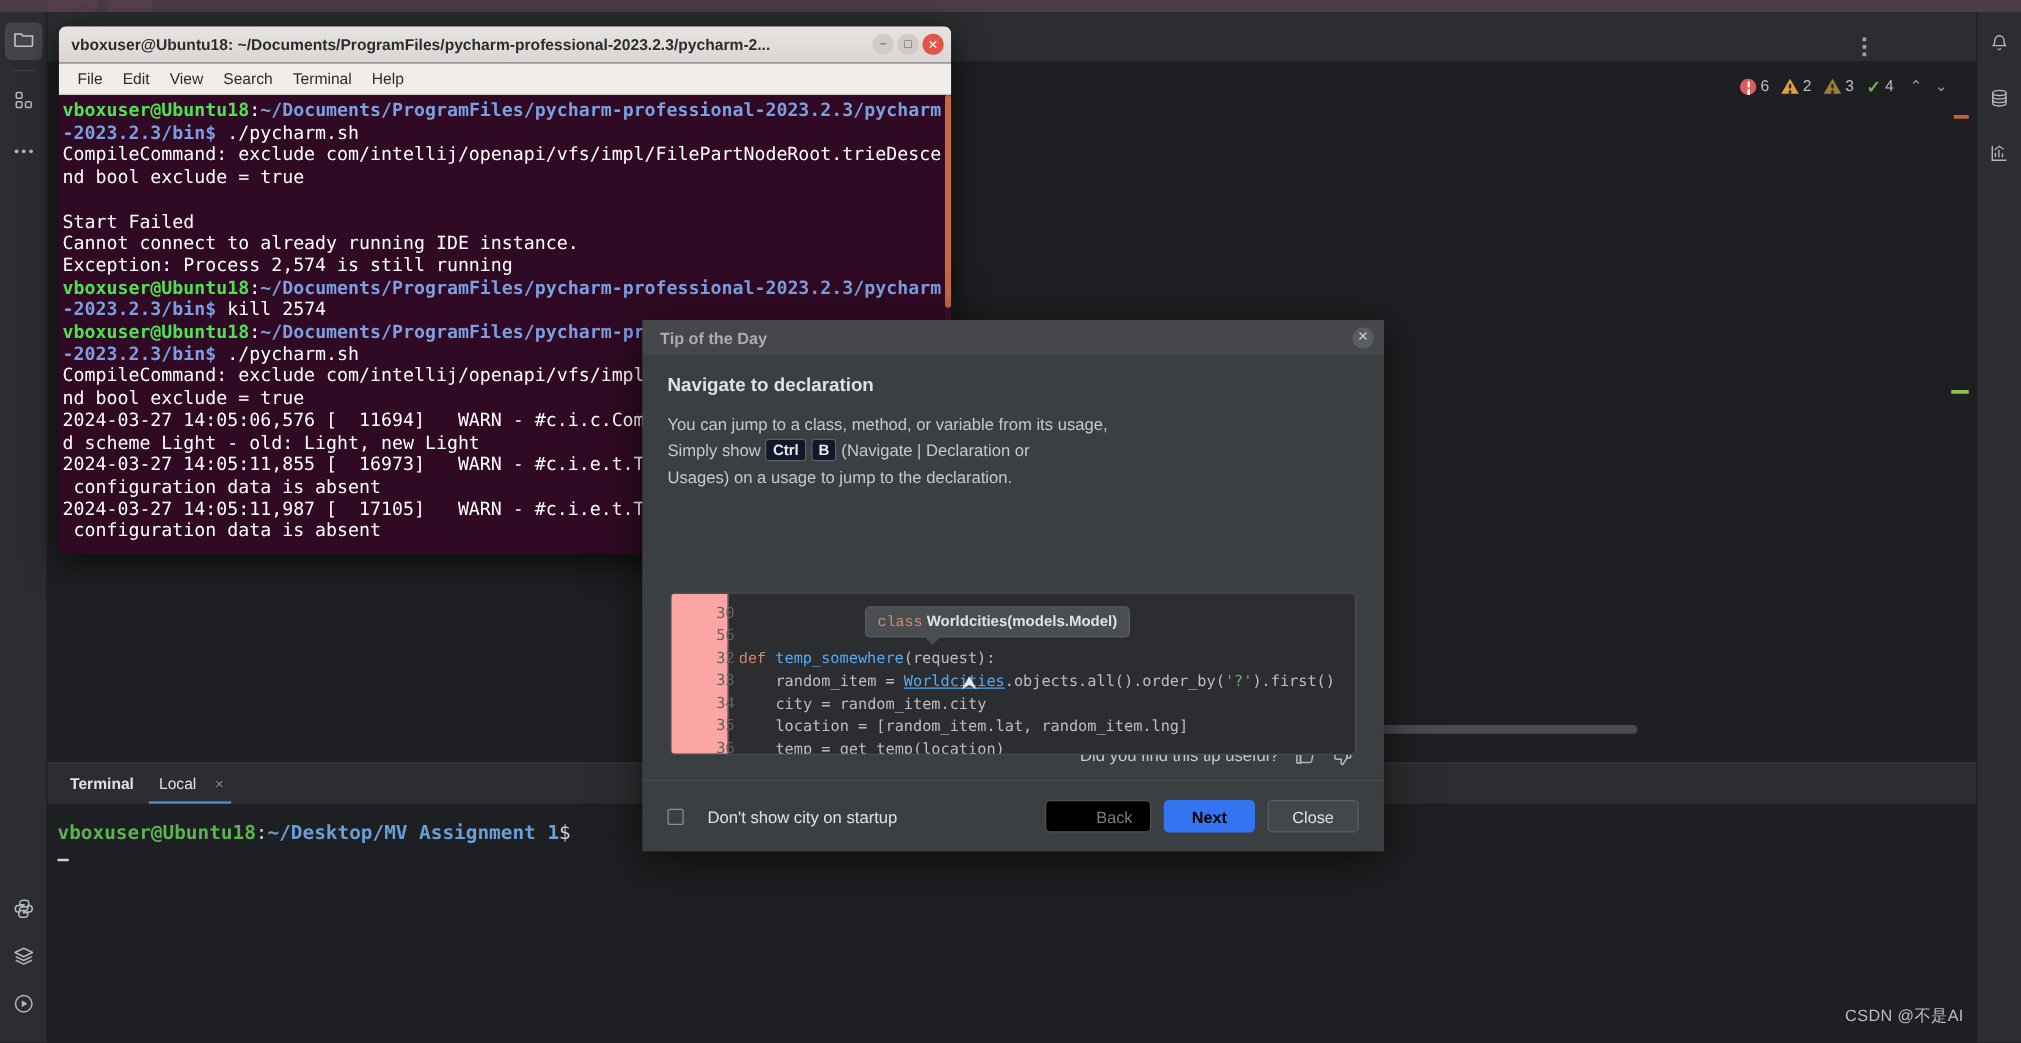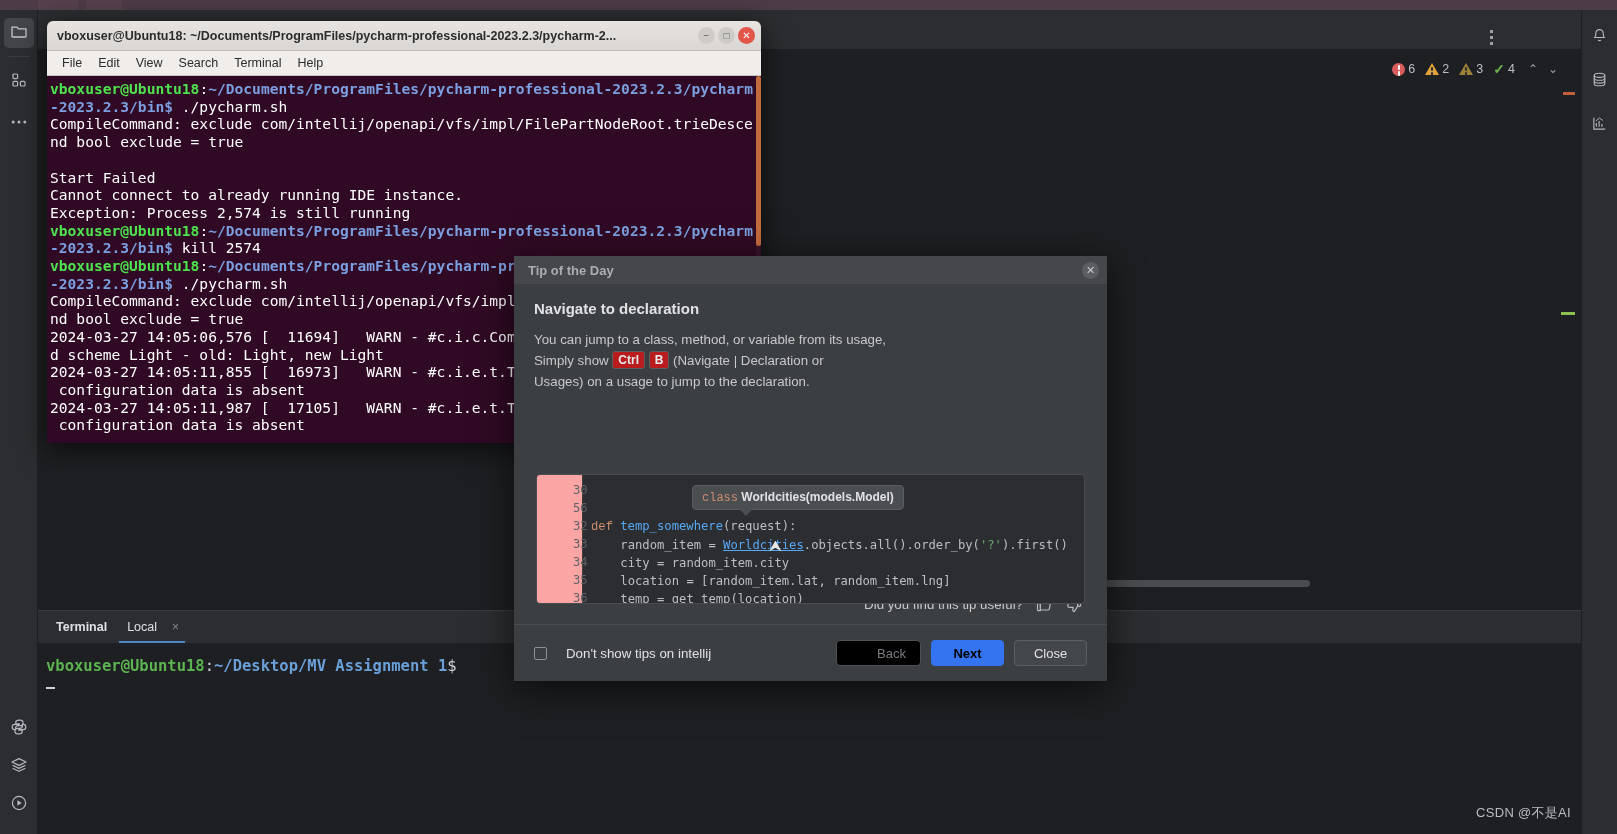--- a/index.html
+++ b/index.html
@@ -207,21 +207,21 @@
   .tip-banner-link { color: #5e9bdc; font-size: 13.5px; }
   .tip-body {
     flex: 1 1 auto; background: #3c3f41; padding: 16px 20px 0 20px;
     position: relative;
   }
   .tip-heading { font-size: 15px; color: #dfe1e5; font-weight: bold; margin-bottom: 12px; }
   .tip-para {
     font-size: 13.3px; color: #c6c8cc; line-height: 21px;
   }
   .kbd {
-    display: inline-block; background: #b91c1c; border: 1px solid #5c5f62;
+    display: inline-block; background: #0f172a; border: 1px solid #5c5f62;
     border-radius: 3px; padding: 0 5px; font-size: 12px; color: #e6e8eb;
     font-weight: bold; line-height: 16px; vertical-align: 1px;
   }
   .tip-code {
     position: absolute; left: 22px; right: 22px; top: 190px; height: 130px;
     background: #2b2d30; border: 1px solid #4a4d50; border-radius: 4px;
     overflow: hidden; display: flex;
     font-family: "DejaVu Sans Mono", monospace; font-size: 12.2px;
   }
   .tc-gutter {
@@ -505,21 +505,21 @@
       <span class="thumb">
         <svg width="18" height="18" viewBox="0 0 18 18" fill="none" stroke="#b4b8bf" stroke-width="1.2" stroke-linejoin="round">
           <path d="M12.6 10.4v-7h2.2a.7.7 0 0 1 .7.7v5.6a.7.7 0 0 1-.7.7z"></path>
           <path d="M12.6 10.4 9.2 15.6c-.9 0-1.5-.7-1.4-1.6l.4-2.6H4.3c-1 0-1.7-.9-1.5-1.8l.9-4.4c.1-.7.8-1.2 1.5-1.2h7.4z"></path>
         </svg>
       </span>
     </div>
 
     <div class="tip-footer">
       <span class="cbox"></span>
-      <span class="cbox-label">Don't show tips on intellij</span>
+      <span class="cbox-label">Don't show city on startup</span>
       <span class="footer-spacer"></span>
       <span class="btn disabled">Back</span>
       <span class="btn primary">Next</span>
       <span class="btn">Close</span>
     </div>
   </div>
 
   <div class="watermark">CSDN @不是AI</div>
 </div>
 

